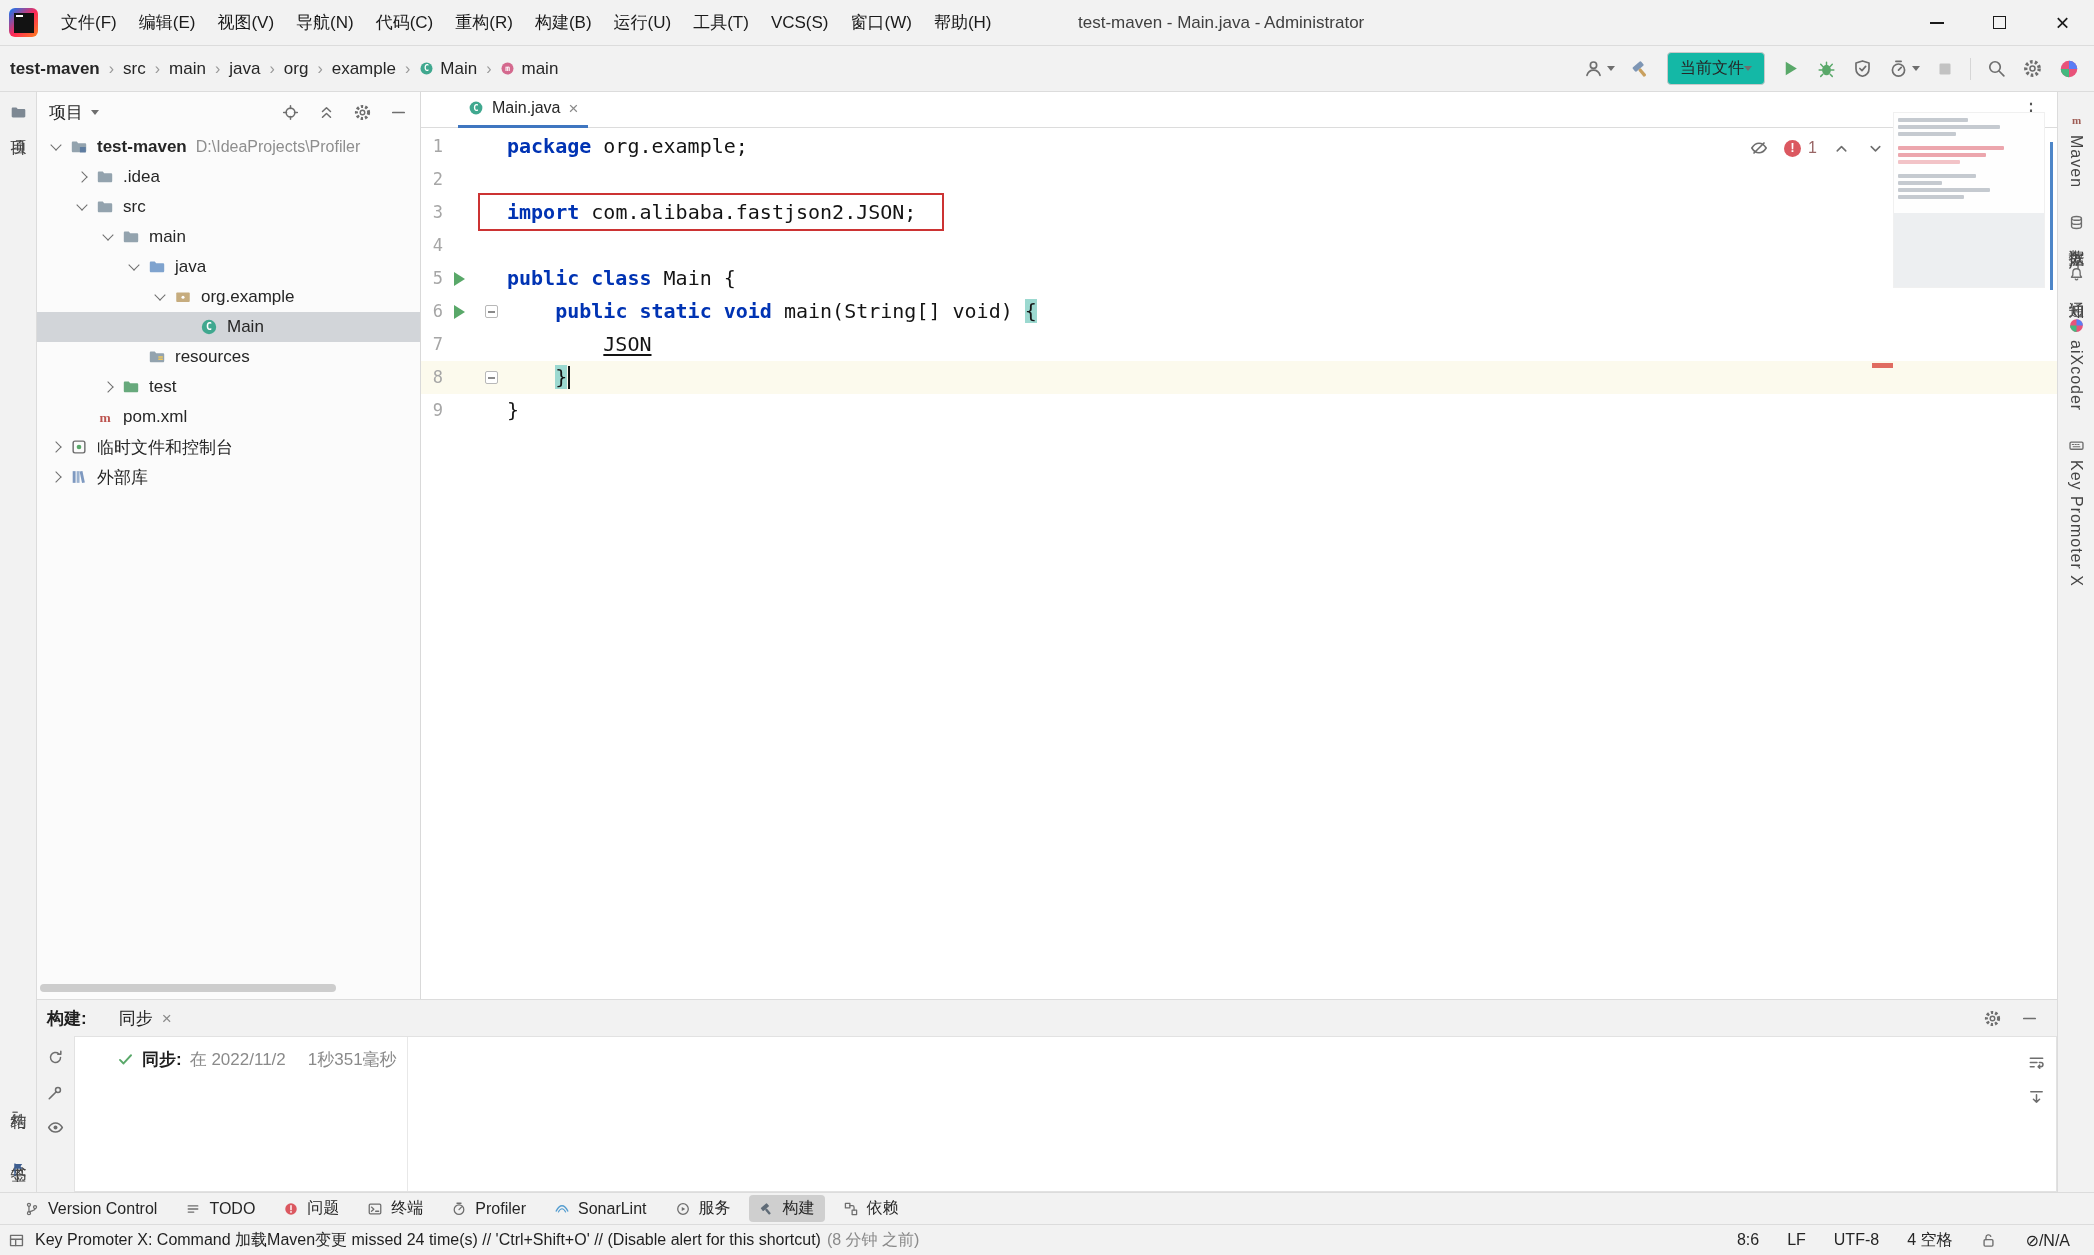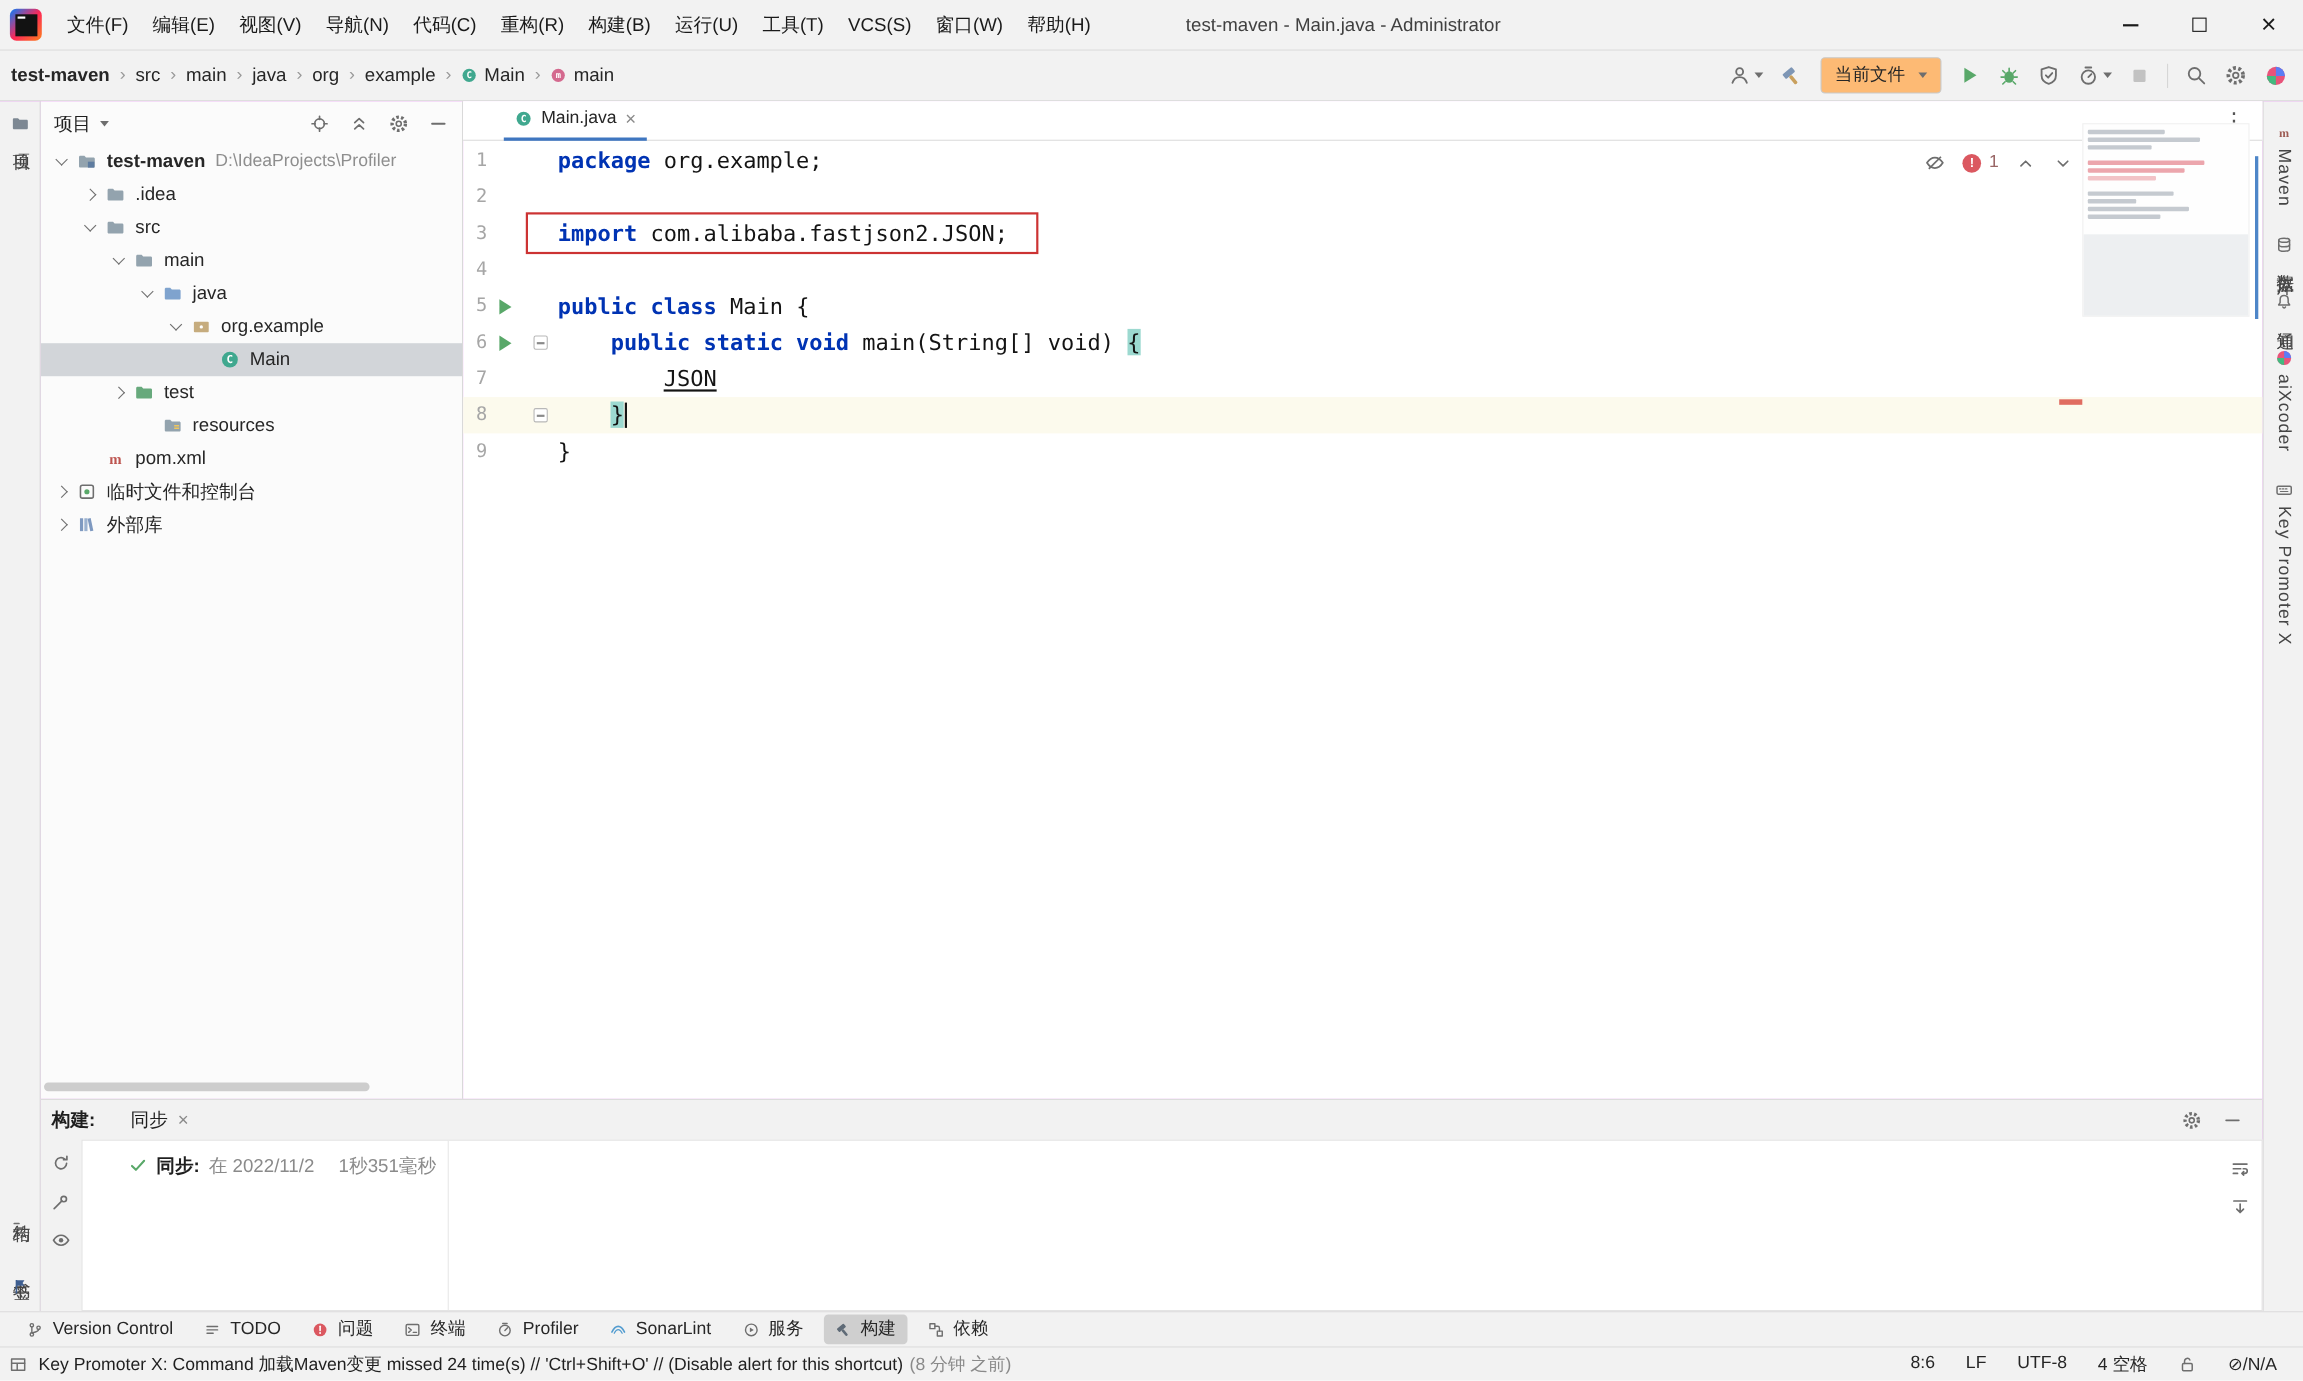--- a/index.html
+++ b/index.html
@@ -23,21 +23,21 @@
   .wc-close::after{content:"×"}
 
   
   #navbar{height:46px;background:#f2f2f2;border-bottom:1px solid #dcdcdc;display:flex;align-items:center;padding:0 10px;gap:8px}
   #breadcrumbs{display:flex;align-items:center;gap:9px}
   .crumb{display:flex;align-items:center;gap:6px;color:#262626;white-space:nowrap}
   .crumb.bold{font-weight:bold}
   .crumb-sep{color:#9a9a9a;font-size:16px}
   #nav-tools{margin-left:auto;display:flex;align-items:center;gap:15px;padding-right:4px}
   .tool-btn{display:flex;align-items:center;gap:3px}
-  .run-config{display:flex;align-items:center;gap:12px;border:1px solid #c9c9c9;border-radius:4px;background:#fdba74;padding:5px 12px;font-size:16px;color:#262626;white-space:nowrap}
+  .run-config{display:flex;align-items:center;border:1px solid #c9c9c9;border-radius:4px;background:#14b8a6;padding:5px 12px;font-size:16px;color:#262626;white-space:nowrap}
   .tri{width:0;height:0;border-left:4.5px solid transparent;border-right:4.5px solid transparent;border-top:5.5px solid #6e6e6e;display:inline-block}
   .vsep{width:1px;height:22px;background:#d6d6d6}
 
   
   #workspace{position:relative;height:1100px;background:#d946ef}
   #left-stripe{position:absolute;left:0;top:0;bottom:0;width:37px;background:#f2f2f2;border-right:1px solid #dcdcdc;display:flex;flex-direction:column;justify-content:space-between;align-items:center;padding:12px 0 14px;z-index:10}
   #right-stripe{position:absolute;right:0;top:0;bottom:0;width:37px;background:#f2f2f2;border-left:1px solid #dcdcdc;display:flex;flex-direction:column;align-items:center;padding-top:20px;gap:26px;z-index:10}
   .stripe-group{display:flex;flex-direction:column;align-items:center;gap:28px}
   .vtab{display:flex;flex-direction:column;align-items:center;gap:6px;color:#454545}
   .vtab .vlabel{writing-mode:vertical-rl;text-orientation:mixed;font-size:16px;letter-spacing:1px;white-space:nowrap}
@@ -419,40 +419,40 @@
             <div class="tree-row sel" style="padding-left: 138px;">
               <span class="chev-box"></span>
               <span class="tree-icon">
                 <svg width="18" height="18" viewBox="0 0 20 20" fill="none" xmlns="http://www.w3.org/2000/svg">
                   <circle cx="10" cy="10" r="8" fill="#40A88F"></circle>
                   <text x="10" y="13.8" text-anchor="middle" font-size="11" font-weight="bold" fill="#fff" font-family="DejaVu Sans Mono,monospace">C</text>
                 </svg>
               </span>
               <span class="tree-label">Main</span>
             </div>
+            <div class="tree-row" style="padding-left: 86px;">
+              <span class="chev-box"></span>
+              <span class="tree-icon">
+                <svg width="18" height="18" viewBox="0 0 20 20" fill="none" xmlns="http://www.w3.org/2000/svg">
+                  <path d="M2 5.4c0-.8.6-1.4 1.4-1.4h4.1l1.6 1.8h7.5c.8 0 1.4.6 1.4 1.4v7.3c0 .8-.6 1.4-1.4 1.4H3.4c-.8 0-1.4-.6-1.4-1.4z" fill="#93A3AE"></path>
+                  <path d="M11.5 10h5M11.5 12.5h5" stroke="#F0C75E" stroke-width="1.6"></path>
+                </svg>
+              </span>
+              <span class="tree-label">resources</span>
+            </div>
             <div class="tree-row" style="padding-left: 60px;">
               <span class="chev-box">
                 <span class="chev right"></span>
               </span>
               <span class="tree-icon">
                 <svg width="18" height="18" viewBox="0 0 20 20" fill="none" xmlns="http://www.w3.org/2000/svg">
                   <path d="M2 5.4c0-.8.6-1.4 1.4-1.4h4.1l1.6 1.8h7.5c.8 0 1.4.6 1.4 1.4v7.3c0 .8-.6 1.4-1.4 1.4H3.4c-.8 0-1.4-.6-1.4-1.4z" fill="#67A97C"></path>
                 </svg>
               </span>
               <span class="tree-label">test</span>
-            </div>
-            <div class="tree-row" style="padding-left: 86px;">
-              <span class="chev-box"></span>
-              <span class="tree-icon">
-                <svg width="18" height="18" viewBox="0 0 20 20" fill="none" xmlns="http://www.w3.org/2000/svg">
-                  <path d="M2 5.4c0-.8.6-1.4 1.4-1.4h4.1l1.6 1.8h7.5c.8 0 1.4.6 1.4 1.4v7.3c0 .8-.6 1.4-1.4 1.4H3.4c-.8 0-1.4-.6-1.4-1.4z" fill="#93A3AE"></path>
-                  <path d="M11.5 10h5M11.5 12.5h5" stroke="#F0C75E" stroke-width="1.6"></path>
-                </svg>
-              </span>
-              <span class="tree-label">resources</span>
             </div>
             <div class="tree-row" style="padding-left: 34px;">
               <span class="chev-box"></span>
               <span class="tree-icon">
                 <svg width="18" height="18" viewBox="0 0 20 20" fill="none" xmlns="http://www.w3.org/2000/svg">
                   <text x="10" y="15" text-anchor="middle" font-size="15" font-weight="bold" fill="#BD544F" font-family="Liberation Serif,serif">m</text>
                 </svg>
               </span>
               <span class="tree-label">pom.xml</span>
             </div>

